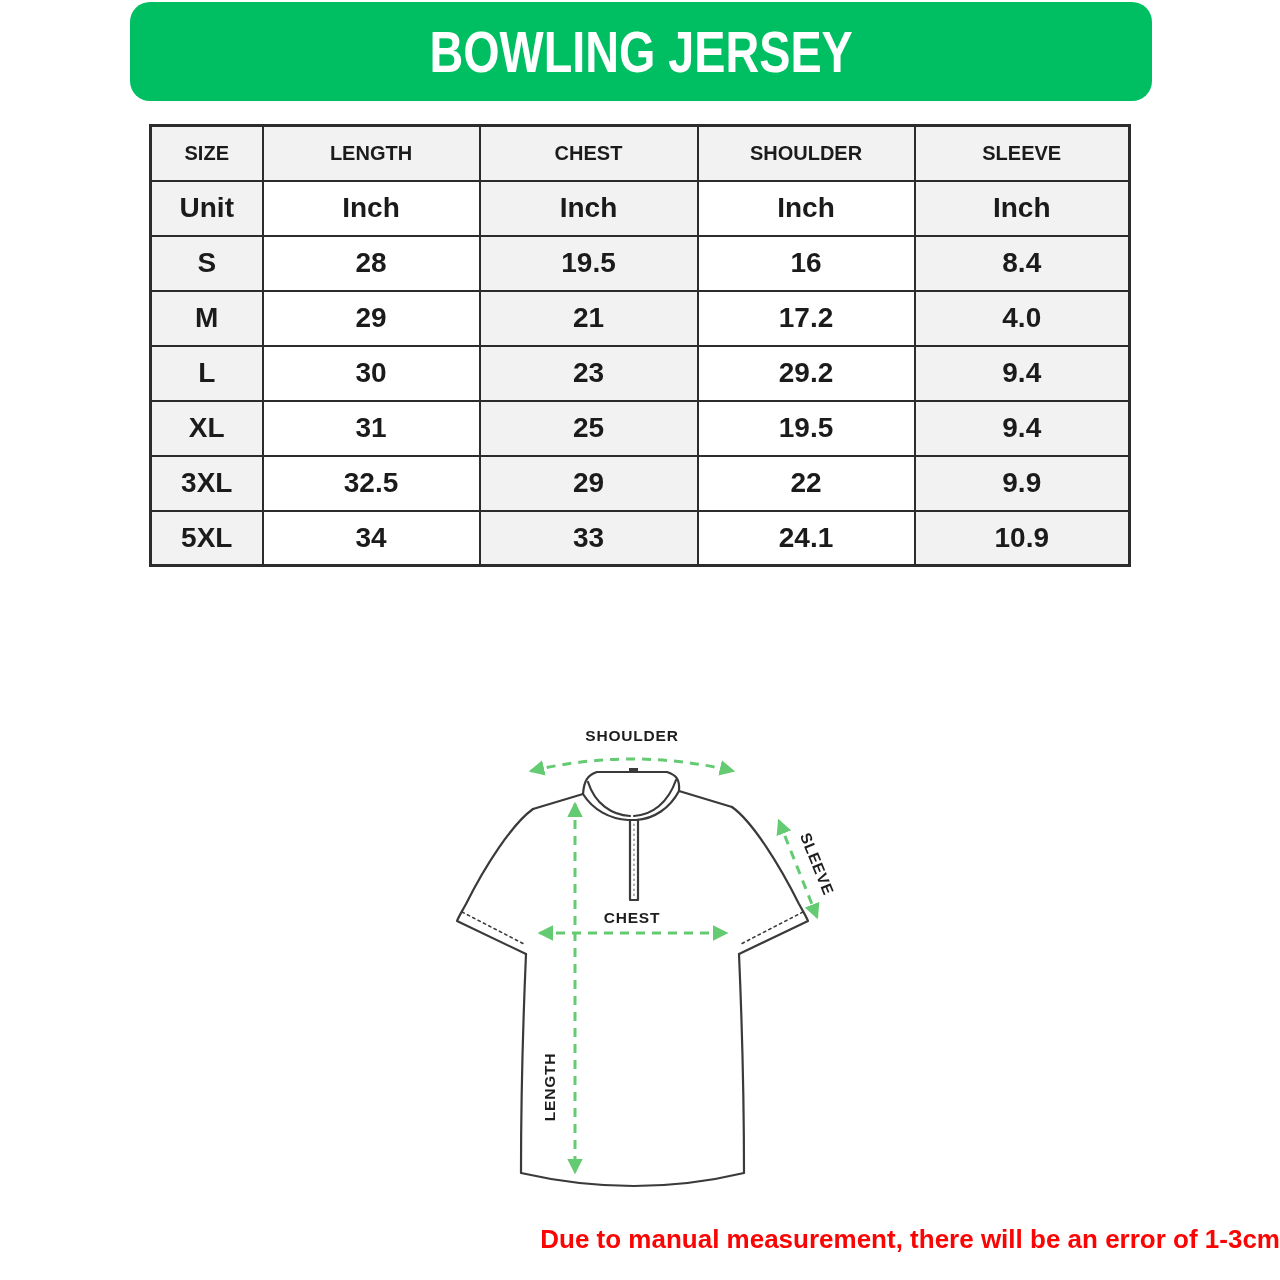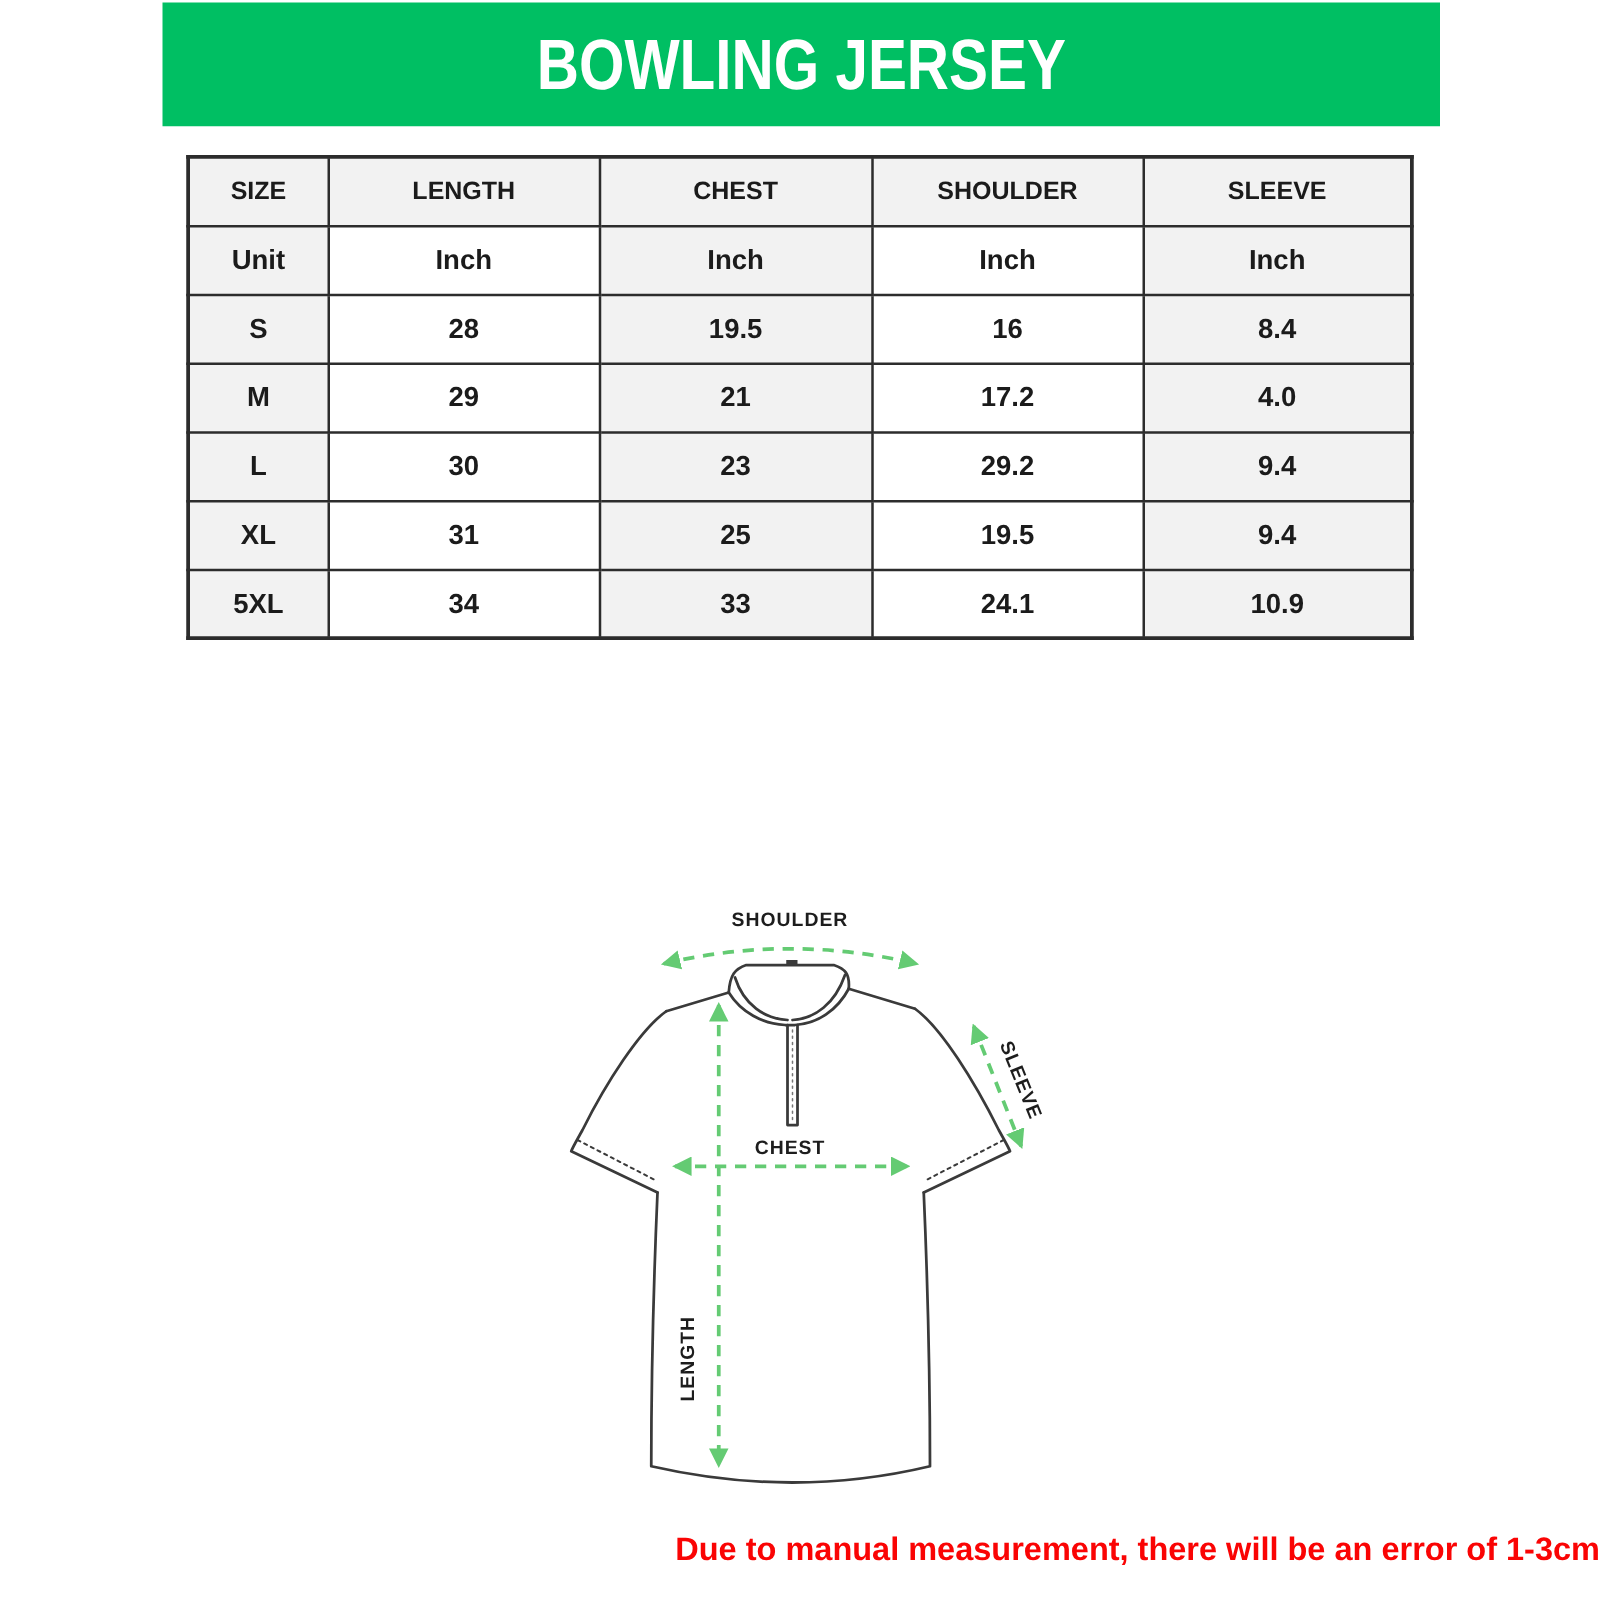--- a/index.html
+++ b/index.html
@@ -2,30 +2,30 @@
 <html style="--banner-green: #00bf63; --arrow-green: #64cb73; --cell-gray: #f2f2f2; --table-border: #2c2c2c; --note-red: #fa0404;"><head>
 <meta charset="utf-8">
 <style>
   * { margin:0; padding:0; box-sizing:border-box; }
   html,body { width:1280px; height:1280px; background:#ffffff;
     font-family:"Liberation Sans", sans-serif; overflow:hidden; }
   .stage { position:relative; width:1280px; height:1280px; background:#fff; }
 
   
   .banner { position:absolute; left:130px; top:2px; width:1022px; height:99px;
-    background:var(--banner-green,#00bf63); display:flex; align-items:center; justify-content:center; }
+    background:var(--banner-green,#00bf63); display:flex; align-items:center; justify-content:center;border-radius:20px; }
   .banner-title { color:#ffffff; font-size:57px; font-weight:700; letter-spacing:0px;
     transform:scaleX(0.82); display:inline-block; white-space:nowrap; }
 
   
   .size-table { position:absolute; left:149px; top:124px; width:979px;
     border-collapse:collapse; table-layout:fixed;
     border:3px solid var(--table-border,#2c2c2c); }
   .size-table td { border:2px solid var(--table-border,#2c2c2c); height:55px;
-    text-align:center; vertical-align:middle; font-size:22px; font-weight:600;
+    text-align:center; vertical-align:middle; font-size:28px; font-weight:600;
     color:#1b1b1b; background:#ffffff; }
   .size-table td:nth-child(odd) { background:var(--cell-gray,#f2f2f2); }
   .size-table tr.head td { background:var(--cell-gray,#f2f2f2); font-weight:700; font-size:20px;margin-left:38px; }
   .size-table tr.unit td { font-weight:700; }
   .size-table td:first-child { font-weight:700; }
 
   
   .diagram { position:absolute; left:430px; top:716px; width:420px; height:492px; }
   .outline path, .outline rect { fill:none; stroke:#3a3a3a; stroke-width:2.2;
     stroke-linecap:round; stroke-linejoin:round; }
@@ -95,20 +95,27 @@
           <td>9.4</td>
         </tr>
         <tr class="data">
           <td>XL</td>
           <td>31</td>
           <td>25</td>
           <td>19.5</td>
           <td>9.4</td>
         </tr>
         <tr class="data">
+          <td>3XL</td>
+          <td>32.5</td>
+          <td>29</td>
+          <td>22</td>
+          <td>9.9</td>
+        </tr>
+        <tr class="data">
           <td>5XL</td>
           <td>34</td>
           <td>33</td>
           <td>24.1</td>
           <td>10.9</td>
         </tr>
       </tbody>
   </table>
 
   <svg class="diagram" viewBox="0 0 420 492">

